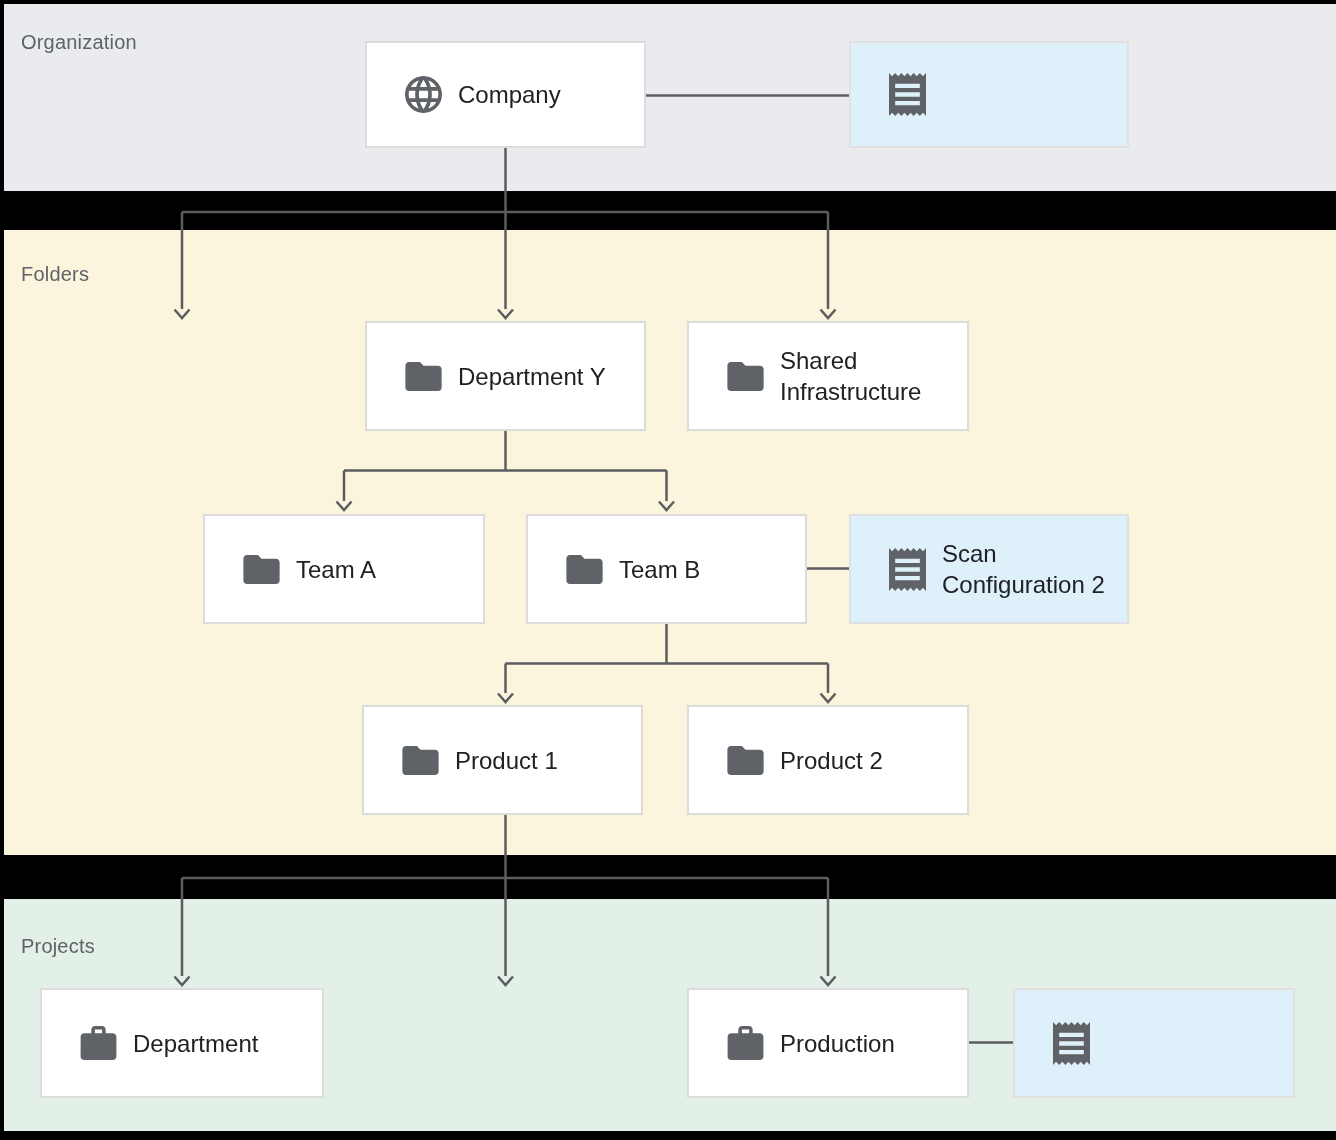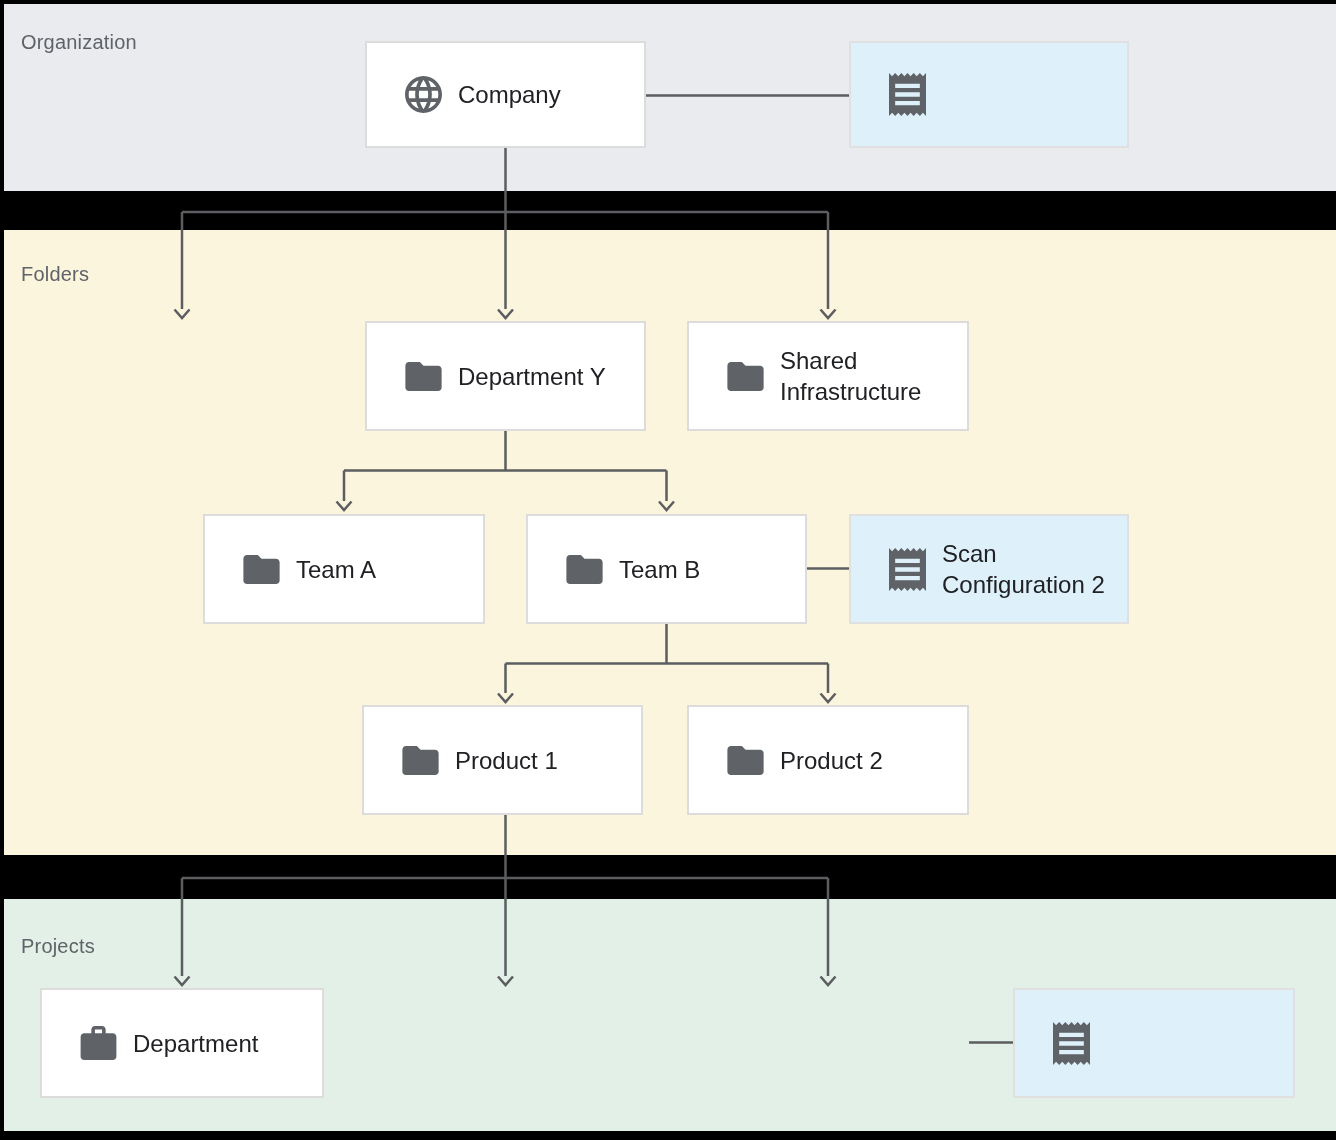--- a/index.html
+++ b/index.html
@@ -166,20 +166,28 @@
   <div class="node" style="left:40px;top:988px;width:284px;height:110px">
     <span class="icon">
       <svg width="37" height="34" viewBox="2 2 20 19" fill="#5f6368">
           <path d="M20 6h-4V4c0-1.11-.89-2-2-2h-4c-1.11 0-2 .89-2 2v2H4c-1.11 0-1.99.89-1.99 2L2 19c0 1.11.89 2 2 2h16c1.11 0 2-.89 2-2V8c0-1.11-.89-2-2-2zm-6 0h-4V4h4v2z"></path>
         </svg>
     </span>
     <span class="label">Department</span>
   </div>
 
 
+  <div class="node" style="left:687px;top:988px;width:282px;height:110px">
+    <span class="icon">
+      <svg width="37" height="34" viewBox="2 2 20 19" fill="#5f6368">
+          <path d="M20 6h-4V4c0-1.11-.89-2-2-2h-4c-1.11 0-2 .89-2 2v2H4c-1.11 0-1.99.89-1.99 2L2 19c0 1.11.89 2 2 2h16c1.11 0 2-.89 2-2V8c0-1.11-.89-2-2-2zm-6 0h-4V4h4v2z"></path>
+        </svg>
+    </span>
+    <span class="label">Production</span>
+  </div>
 
   <div class="node scan" style="left:1013px;top:988px;width:282px;height:110px">
     <span class="icon">
       <svg width="37" height="43" viewBox="3 2 18 20" preserveAspectRatio="none" fill="#5f6368">
           <path d="M18 17H6v-2h12v2zm0-4H6v-2h12v2zm0-4H6V7h12v2zM3 22l1.5-1.5L6 22l1.5-1.5L9 22l1.5-1.5L12 22l1.5-1.5L15 22l1.5-1.5L18 22l1.5-1.5L21 22V2l-1.5 1.5L18 2l-1.5 1.5L15 2l-1.5 1.5L12 2l-1.5 1.5L9 2 7.5 3.5 6 2 4.5 3.5 3 2v20z"></path>
         </svg>
     </span>
   </div>
 
 </div>

